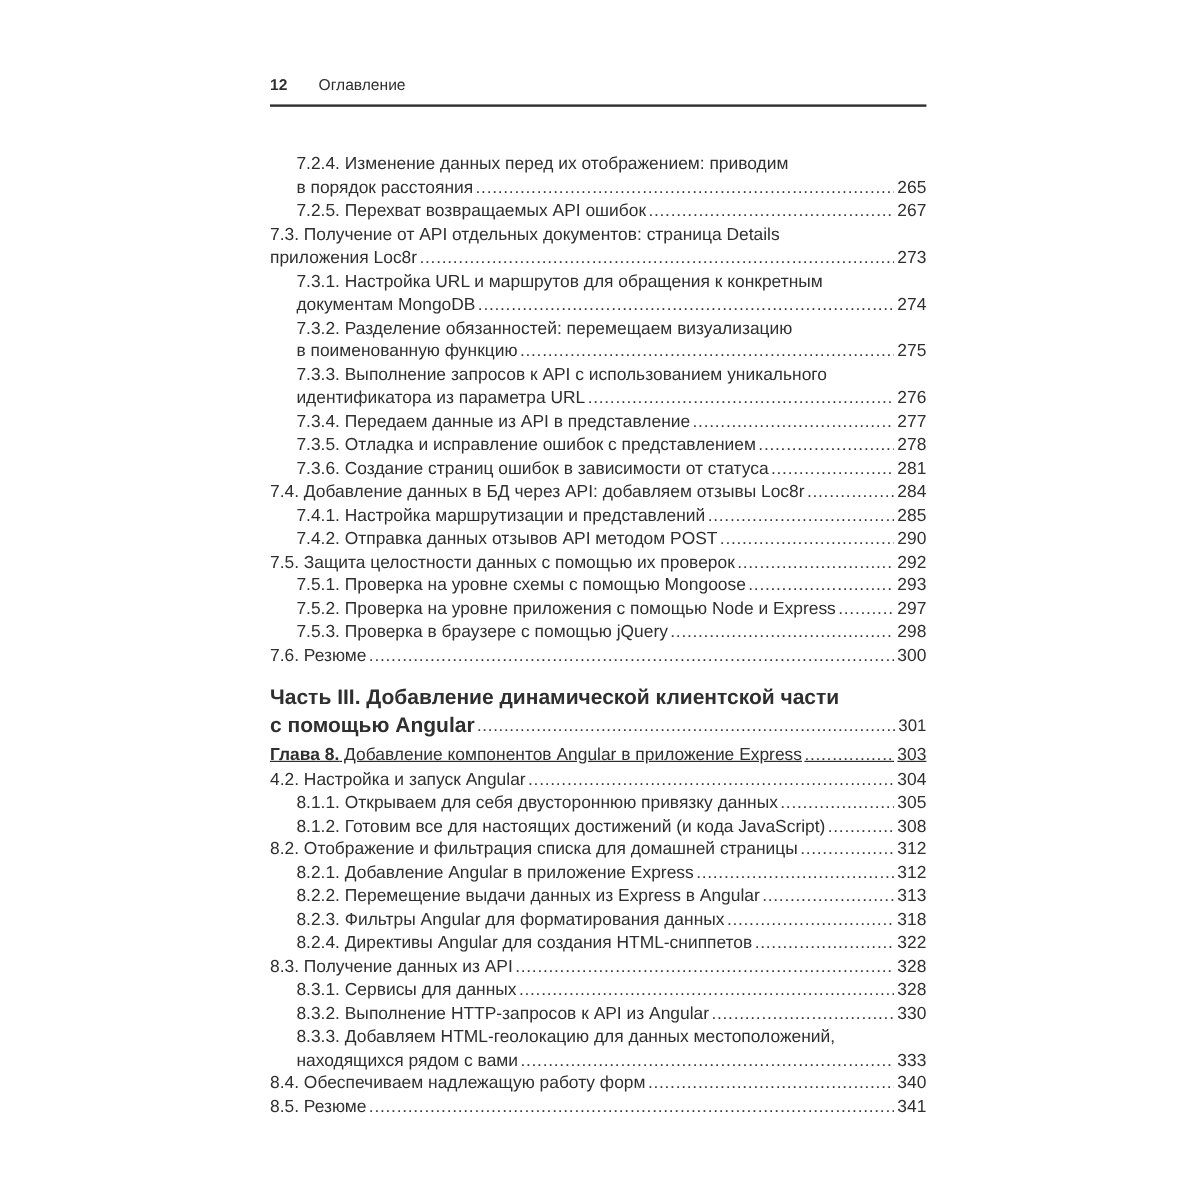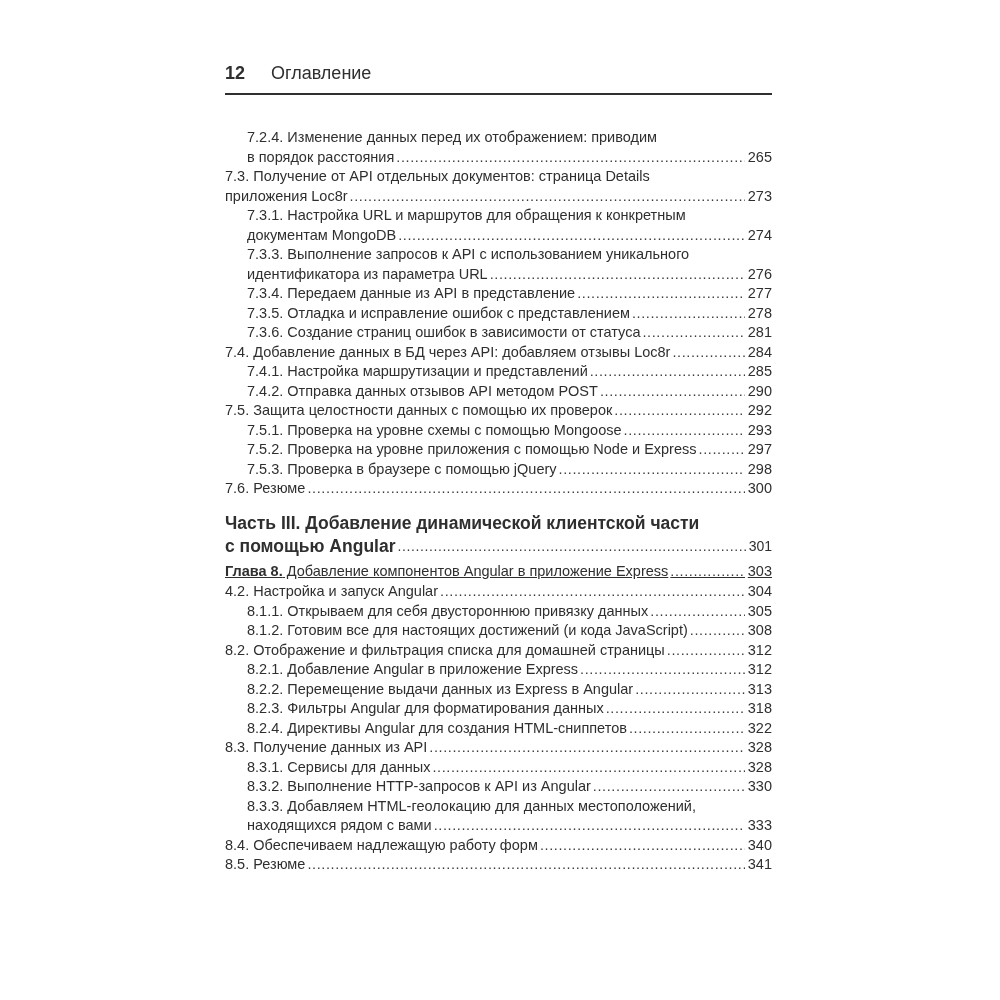--- a/index.html
+++ b/index.html
@@ -15,21 +15,21 @@
   .page {
     position: relative;
     width: 1000px; height: 1000px;
     background: #ffffff;
     overflow: hidden;
   }
   .page-header {
     position: absolute;
     left: 225px; top: 63px;
     width: 547px;
-    font-size: 18px;
+    font-size: 13px;
     padding-bottom: 9px;
     border-bottom: 2px solid #2f2f2f;
   }
   .pagenum { font-weight: 700; }
   .header-title { margin-left: 26px; }
 
   .toc {
     position: absolute;
     left: 225px; top: 128px;
     width: 547px;
@@ -83,38 +83,55 @@
       <div class="entry sub">
         <div class="row">
           <span class="txt">7.2.4. Изменение данных перед их отображением: приводим</span>
         </div>
         <div class="row">
           <span class="txt">в порядок расстояния</span>
           <span class="leader"></span>
           <span class="pg">265</span>
         </div>
       </div>
+      <div class="entry sub">
+        <div class="row">
+          <span class="txt">7.2.5. Перехват возвращаемых API ошибок</span>
+          <span class="leader"></span>
+          <span class="pg">267</span>
+        </div>
+      </div>
       <div class="entry section">
         <div class="row">
           <span class="txt">7.3. Получение от API отдельных документов: страница Details</span>
         </div>
         <div class="row">
           <span class="txt">приложения Loc8r</span>
           <span class="leader"></span>
           <span class="pg">273</span>
         </div>
       </div>
       <div class="entry sub">
         <div class="row">
           <span class="txt">7.3.1. Настройка URL и маршрутов для обращения к конкретным</span>
         </div>
         <div class="row">
           <span class="txt">документам MongoDB</span>
           <span class="leader"></span>
           <span class="pg">274</span>
+        </div>
+      </div>
+      <div class="entry sub">
+        <div class="row">
+          <span class="txt">7.3.2. Разделение обязанностей: перемещаем визуализацию</span>
+        </div>
+        <div class="row">
+          <span class="txt">в поименованную функцию</span>
+          <span class="leader"></span>
+          <span class="pg">275</span>
         </div>
       </div>
       <div class="entry sub">
         <div class="row">
           <span class="txt">7.3.3. Выполнение запросов к API с использованием уникального</span>
         </div>
         <div class="row">
           <span class="txt">идентификатора из параметра URL</span>
           <span class="leader"></span>
           <span class="pg">276</span>

